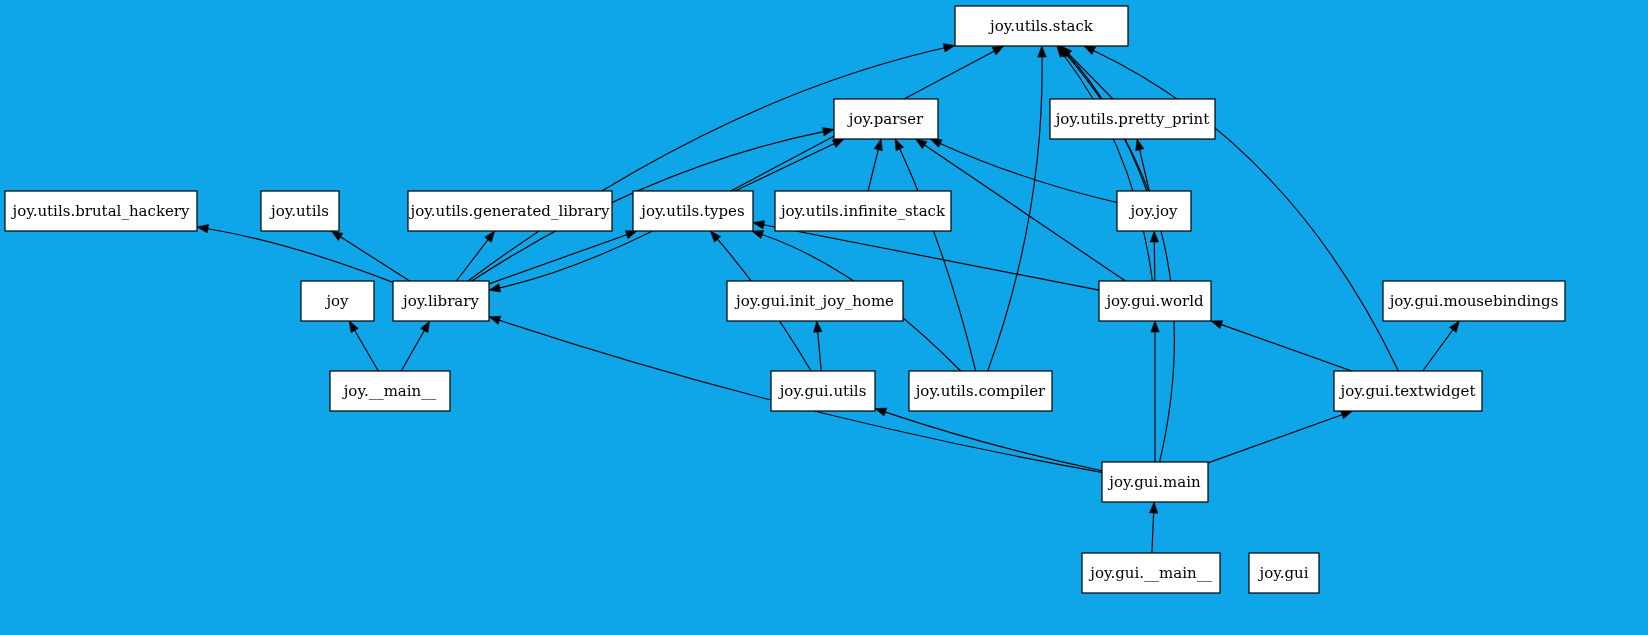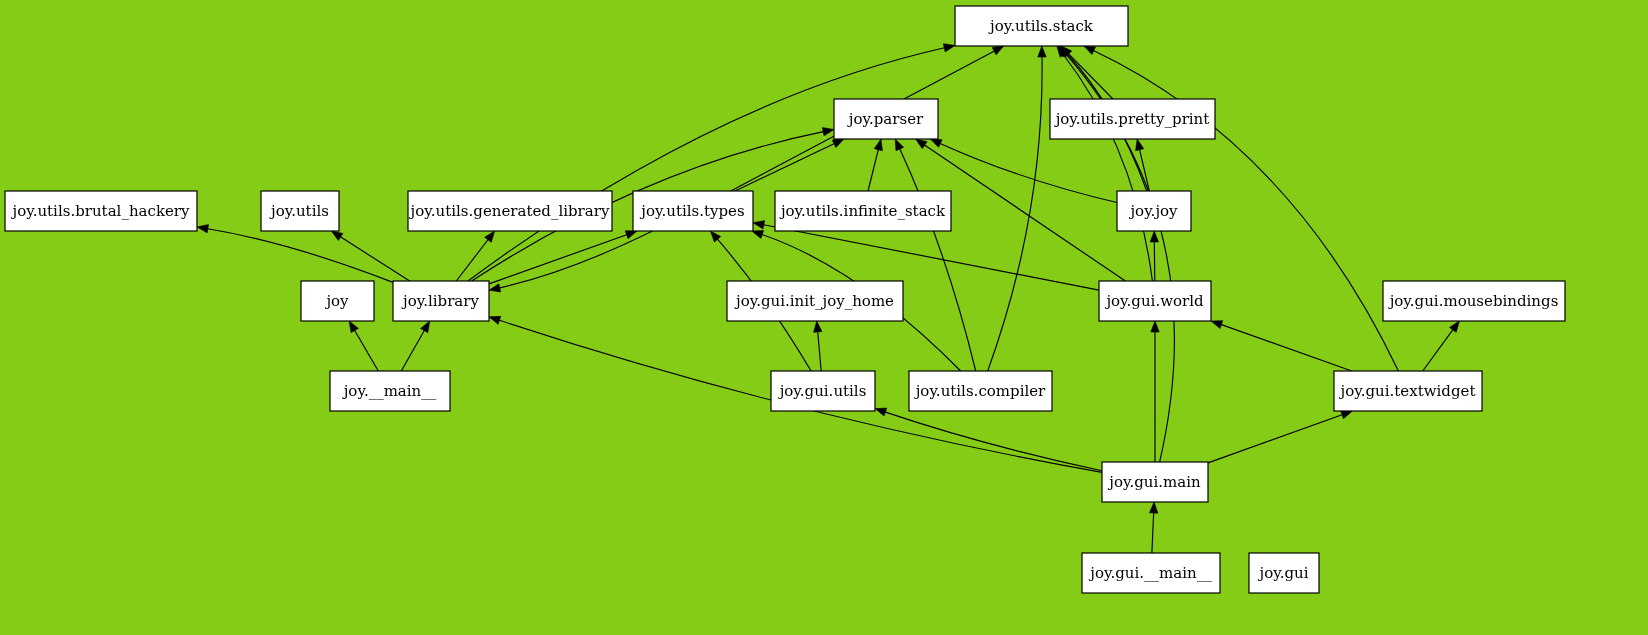--- a/index.html
+++ b/index.html
@@ -4,21 +4,21 @@
 <style>
   html, body {
     margin: 0;
     padding: 0;
     background: #ffffff;
   }
   #graph-root {
     position: relative;
     width: 1648px;
     height: 635px;
-    background: #84cc16;
+    background: #0ea5e9;
     font-family: "DejaVu Serif", "Liberation Serif", serif;
     overflow: hidden;
   }
   svg#graph-canvas {
     position: absolute;
     top: 0; left: 0;
     width: 1648px;
     height: 635px;
     display: block;
   }

